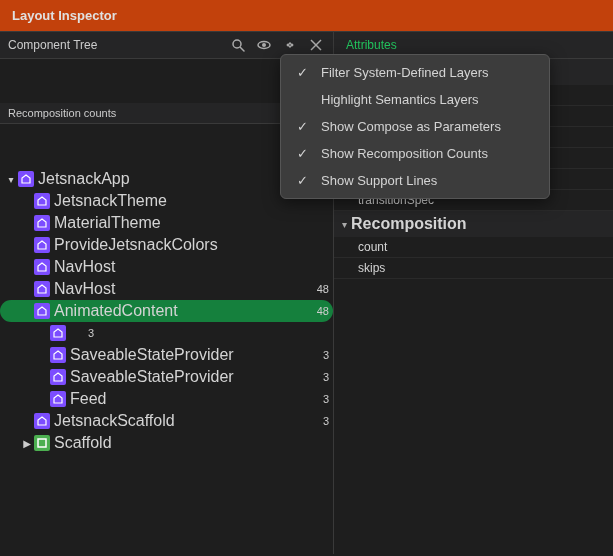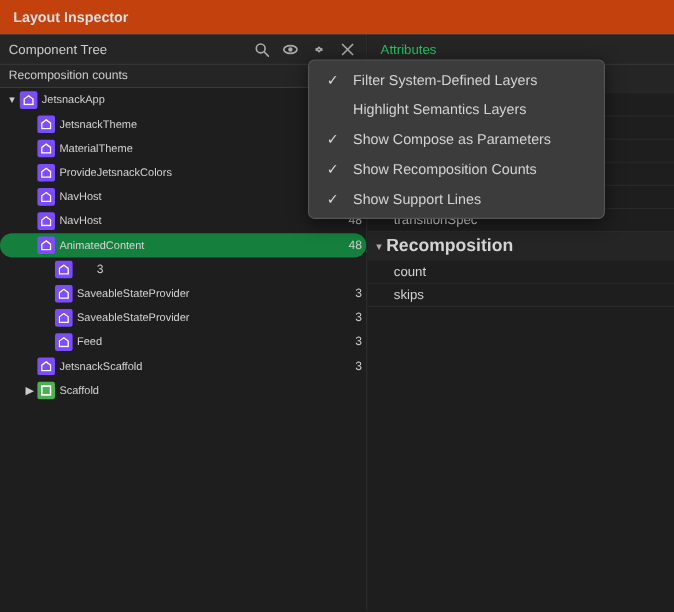--- a/index.html
+++ b/index.html
@@ -29,20 +29,21 @@
       display: flex;
       height: calc(556px - 34px);
     }
 
     
     .left-panel {
       width: 334px;
       border-right: 1px solid #3a3a3a;
       display: flex;
       flex-direction: column;
+      gap: 44px;
     }
 
     
     .toolbar {
       display: flex;
       align-items: center;
       padding: 4px 8px;
       border-bottom: 1px solid #3a3a3a;
       background: #252526;
       gap: 8px;
@@ -137,21 +138,21 @@
       margin-right: 4px;
       flex-shrink: 0;
     }
 
     .component-icon.green {
       background: #4CAF50;
     }
 
     .tree-item .item-label {
       flex: 1;
-      font-size: 10px;
+      font-size: 16px;
       color: #d4d4d4;
       white-space: nowrap;
       overflow: hidden;
       text-overflow: ellipsis;
     }
 
     .tree-item .count-badge {
       font-size: 11px;
       color: #cccccc;
       margin-left: 4px;

